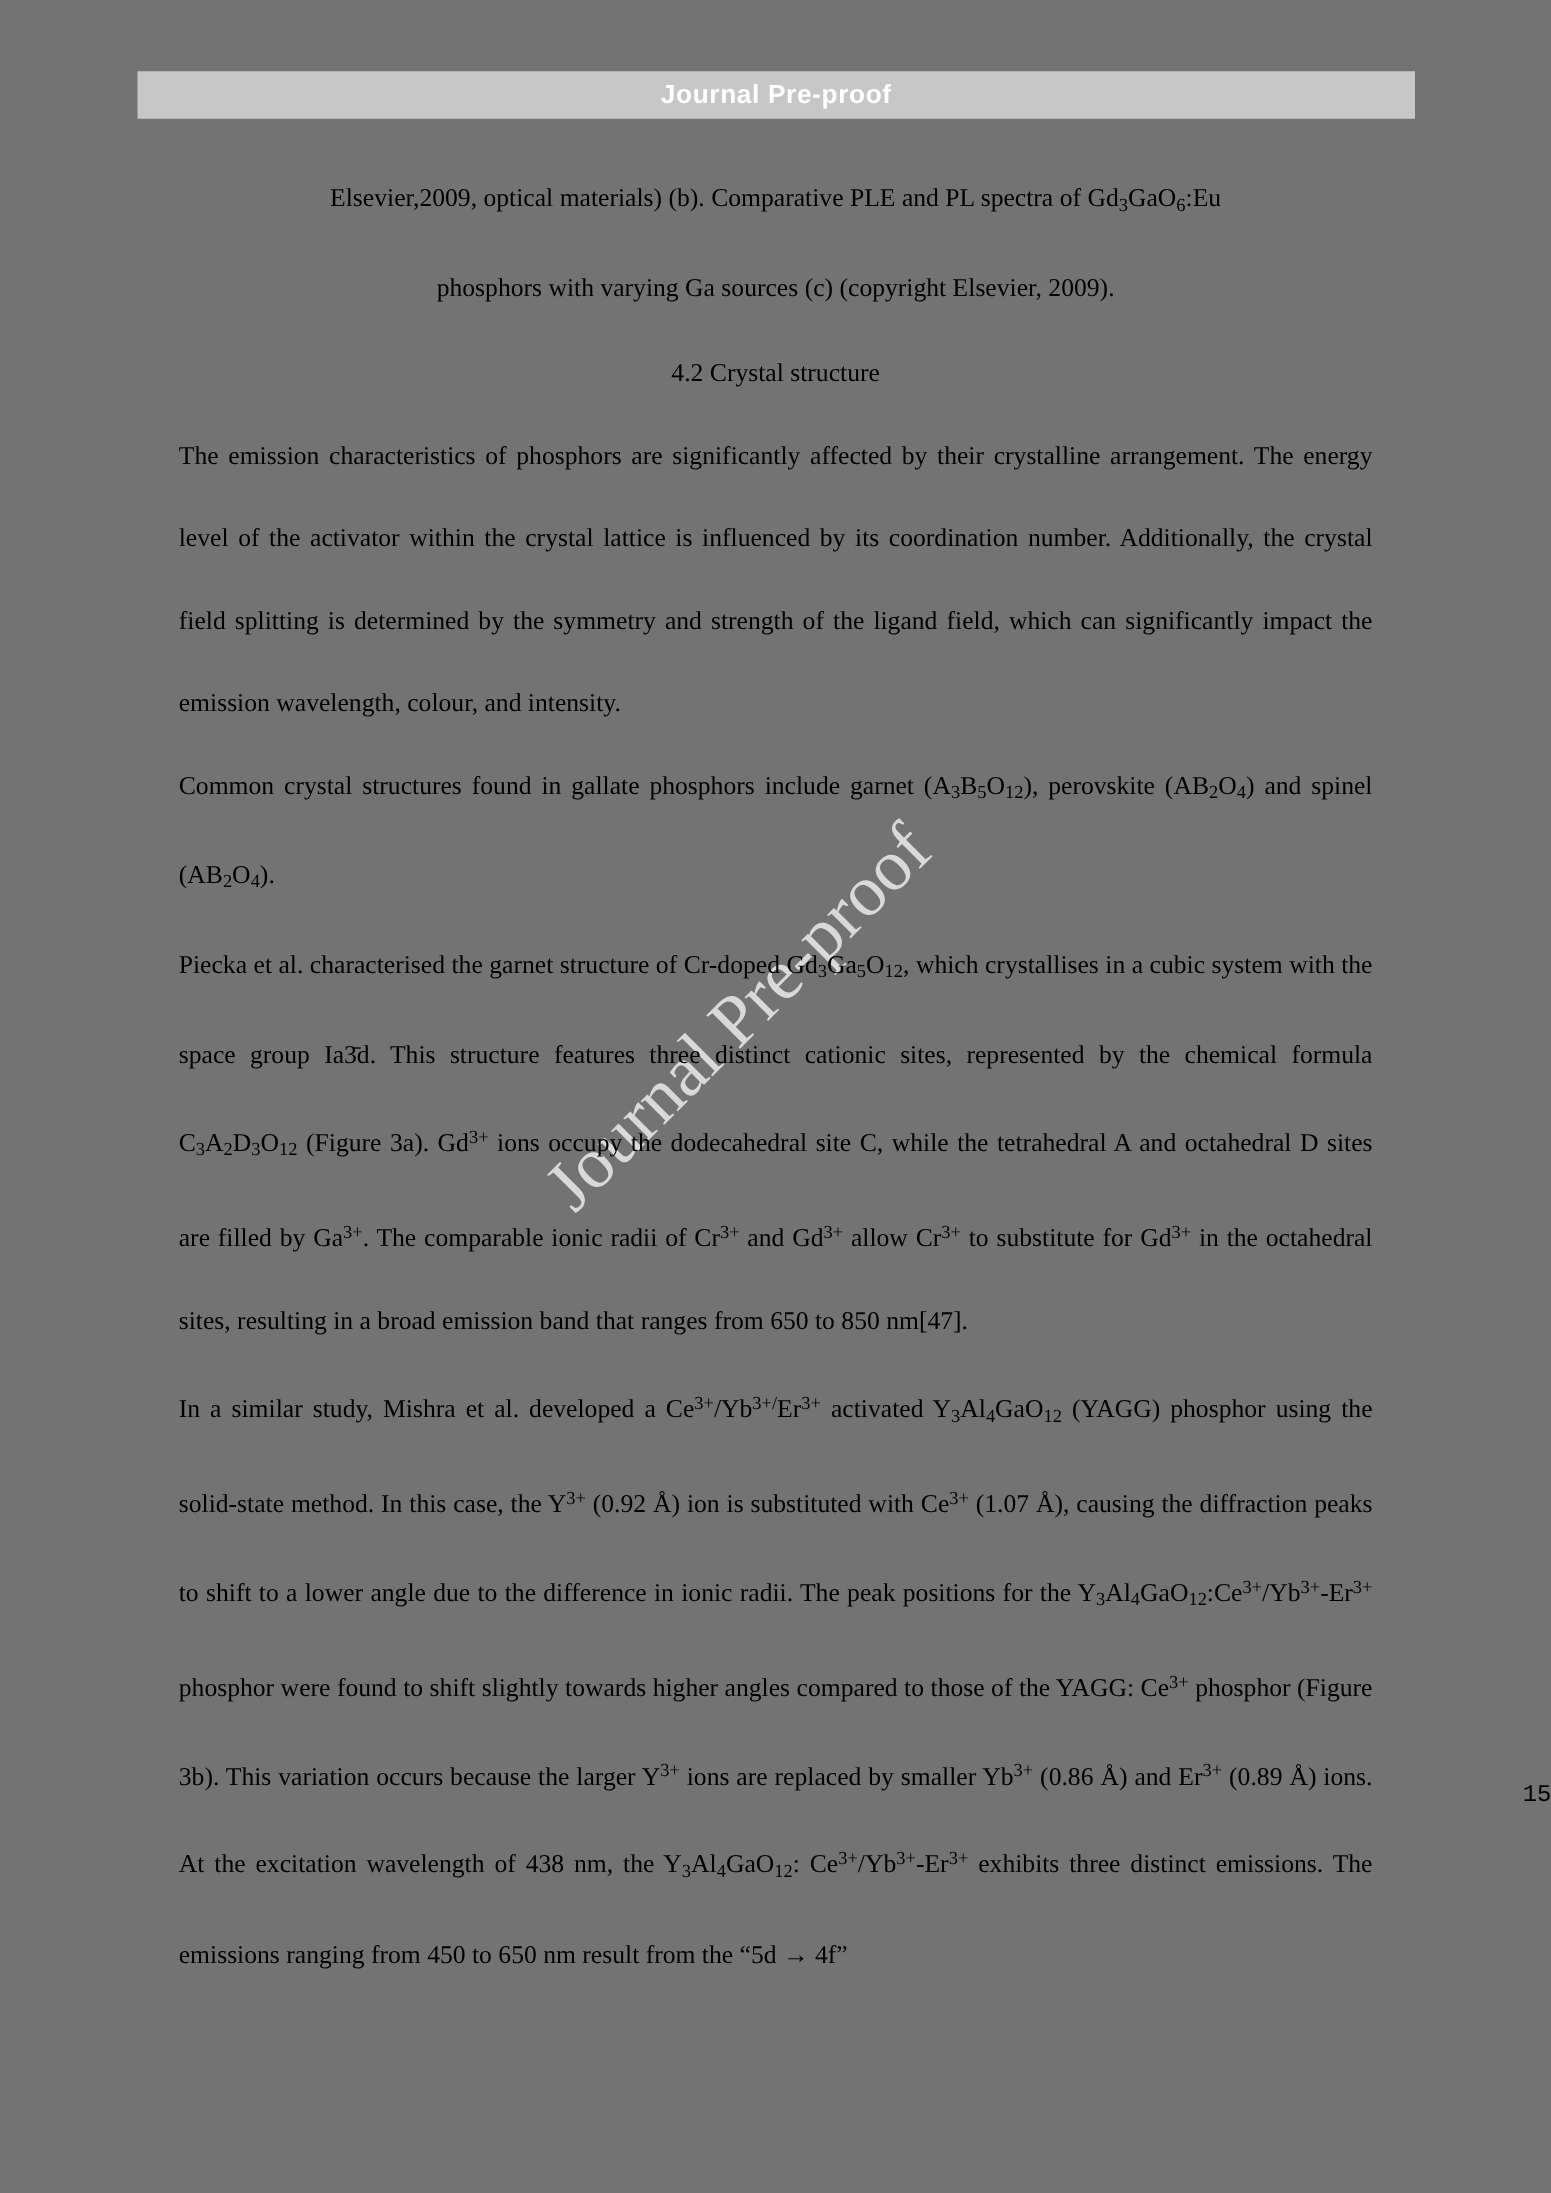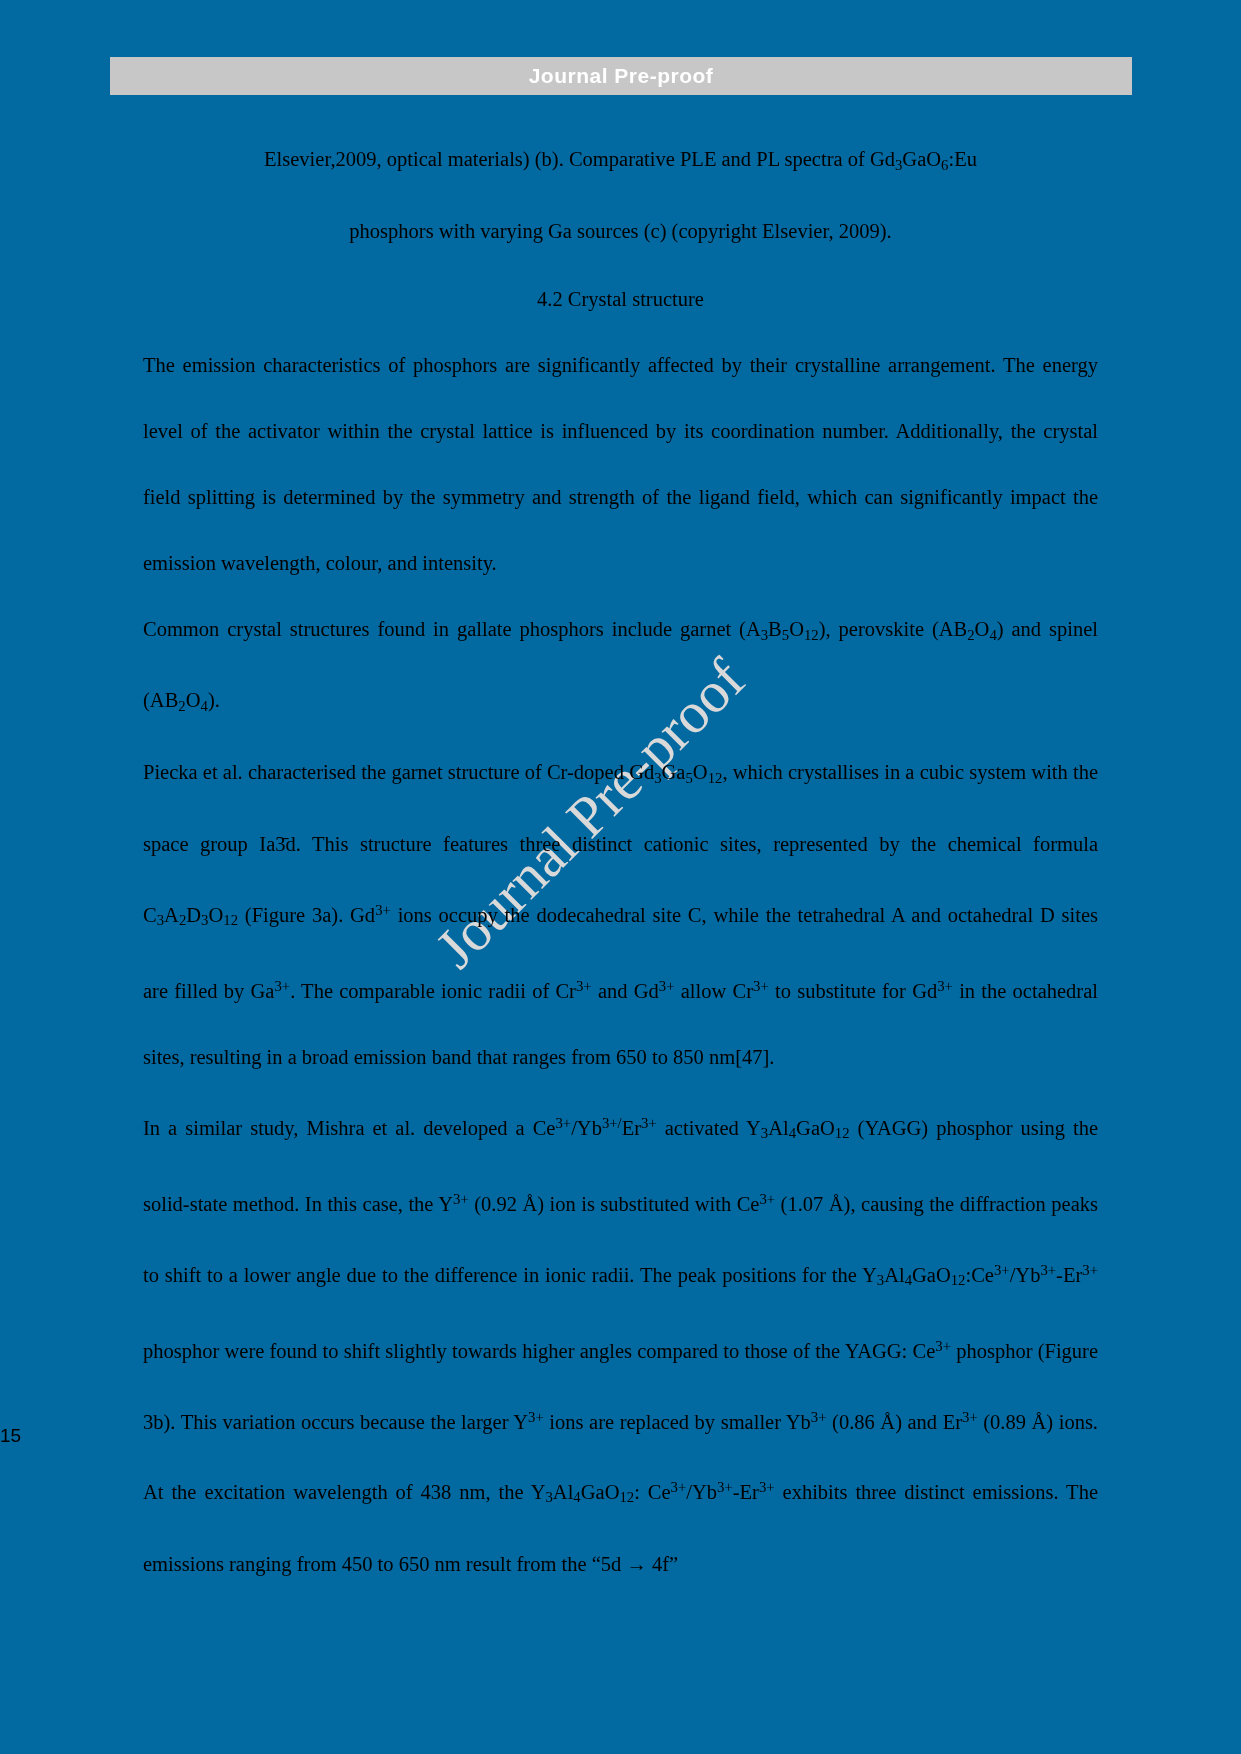--- a/index.html
+++ b/index.html
@@ -11,21 +11,21 @@
     width: 1241px;
     height: 1754px;
     position: relative;
     font-family: "Liberation Serif", serif;
     color: #000000;
     overflow: hidden;
   }
   .page {
     position: absolute;
     inset: 0;
-    background: #0369a1;
+    background: #737373;
   }
   .preproof-banner {
     position: absolute;
     left: 110px;
     top: 57px;
     width: 1022px;
     height: 38px;
     background: #c7c7c7;
     display: flex;
     align-items: center;
@@ -87,22 +87,22 @@
     display: inline-block;
     width: 36px;
   }
   sub { font-size: 0.72em; vertical-align: -0.25em; }
   sup { font-size: 0.72em; vertical-align: 0.45em; }
   .pagenum {
     position: absolute;
     left: 0;
     right: 0;
     top: 1425px;
-    text-align: left;
-    font-family: Liberation Sans, sans-serif;
+    text-align: right;
+    font-family: Liberation Mono, monospace;
     font-size: 19px;
   }
 </style>
 </head>
 <body>
 
 <div class="page">
 
   <div class="preproof-banner">
     <span>Journal Pre-proof</span>

